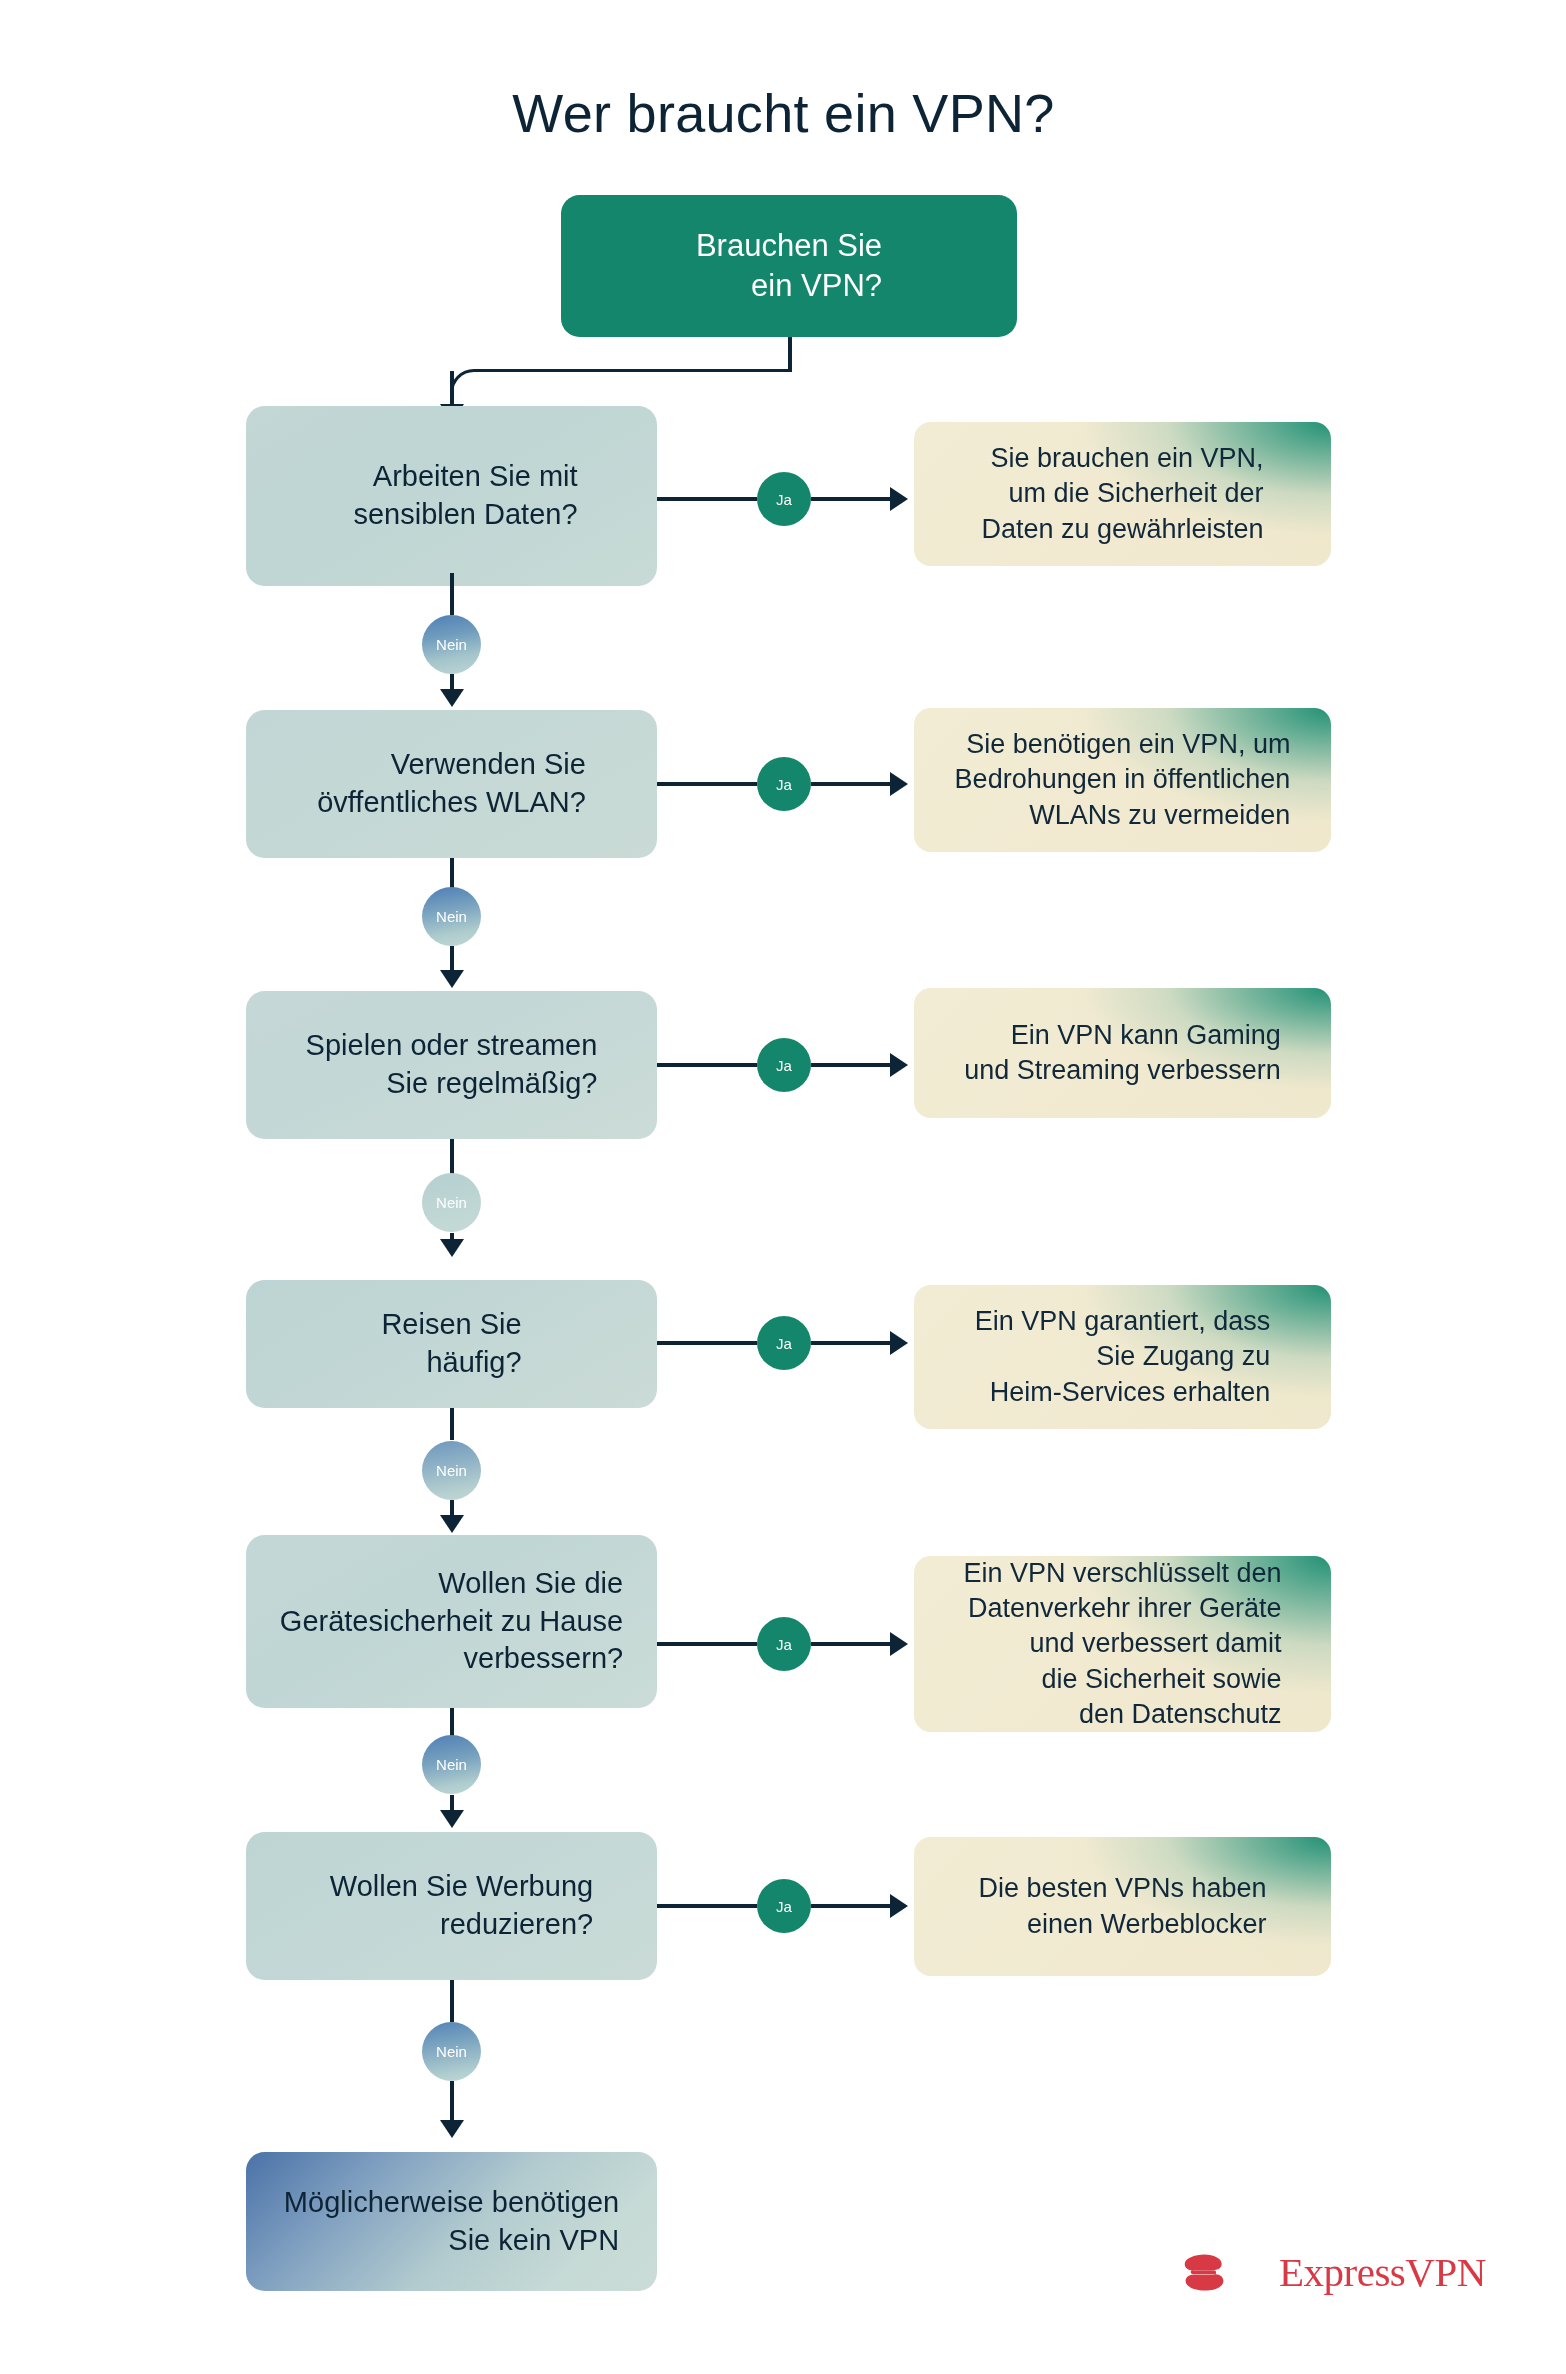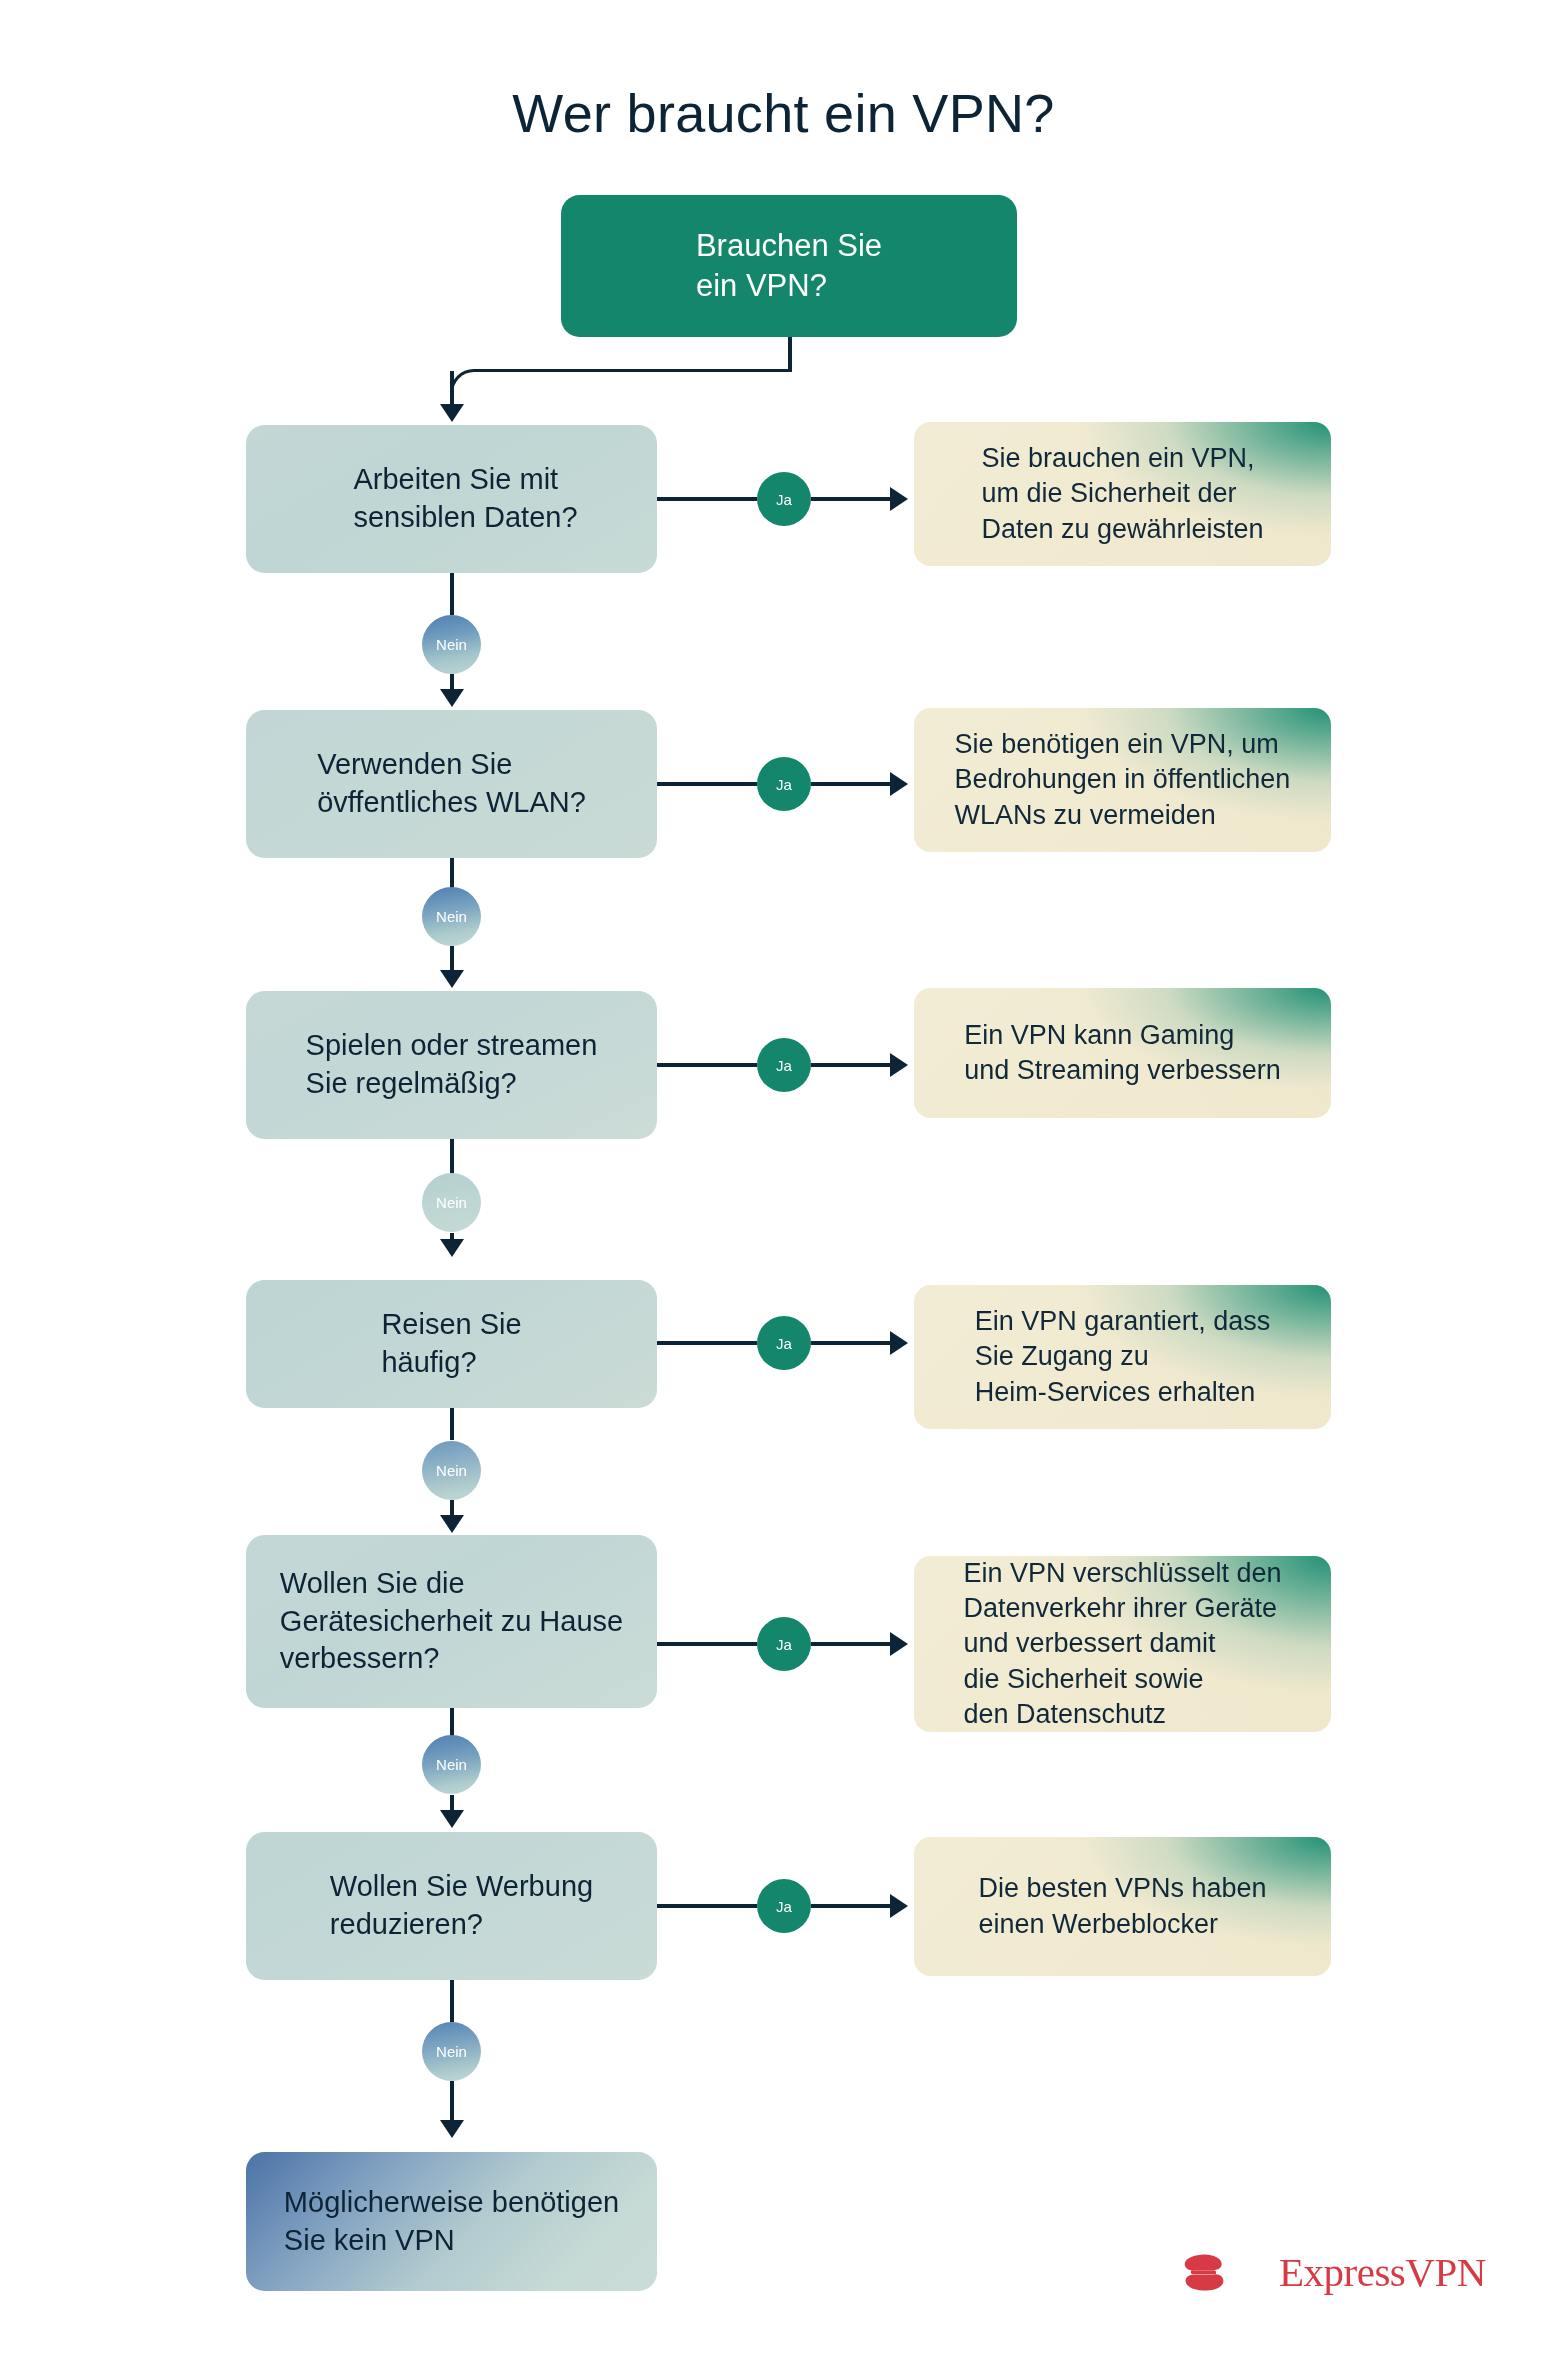--- a/index.html
+++ b/index.html
@@ -16,21 +16,21 @@
     text-align:center;
     font-size:54px;font-weight:400;letter-spacing:0.3px;
     color:#0d2436;
   }
 
   
   .node{
     position:absolute;
     border-radius:16.7px;
     display:flex;align-items:center;justify-content:center;
-    text-align:left;
+    text-align:right;
     box-sizing:border-box;
     line-height:1.30;
     white-space:pre-line;
   }
 
   
   .start-node{
     left:561px;top:195px;width:456px;height:142px;
     background:#14866b;
     color:#ffffff;
@@ -38,21 +38,21 @@
     border-radius:18.6px;
   }
 
   
   .q-node{
     left:246px;width:411px;
     font-size:29px;
     color:#0d2436;
     border-radius:18.6px;
   }
-  .q1{top:425px;height:148px;background:linear-gradient(150deg,#c3d7d5 0%,#bfd6d4 40%,#c7dad6 100%);padding-left:28px;}
+  .q1{top:406px;height:180px;background:linear-gradient(150deg,#c3d7d5 0%,#bfd6d4 40%,#c7dad6 100%);padding-left:28px;}
   .q2{top:710px;height:148px;background:linear-gradient(150deg,#c2d6d6 0%,#c4d8d5 45%,#cadbd6 100%);}
   .q3{top:991px;height:148px;background:linear-gradient(155deg,#c6d8d6 0%,#c2d7d6 35%,#ccdcd7 100%);}
   .q4{top:1280px;height:128px;background:linear-gradient(150deg,#bcd4d3 0%,#c2d7d5 45%,#cbdbd6 100%);}
   .q5{top:1535px;height:173px;background:linear-gradient(150deg,#c3d7d6 0%,#c0d6d5 40%,#cbdcd7 100%);}
   .q6{top:1832px;height:148px;background:linear-gradient(150deg,#bed5d4 0%,#c3d8d6 45%,#cadbd7 100%);padding-left:20px;}
 
   
   .final-node{
     left:246px;top:2152px;width:411px;height:139px;
     font-size:29px;color:#0d2436;

